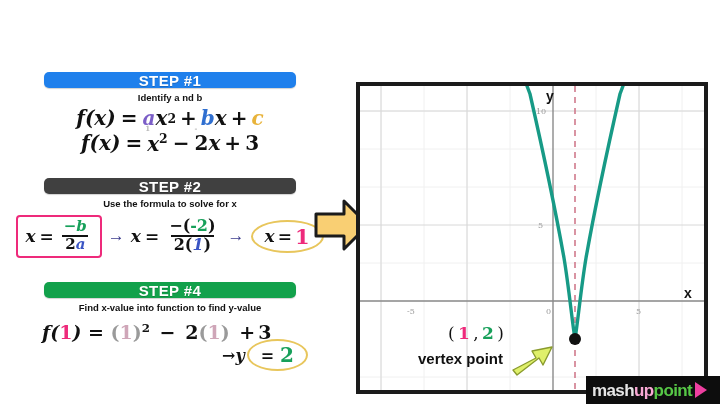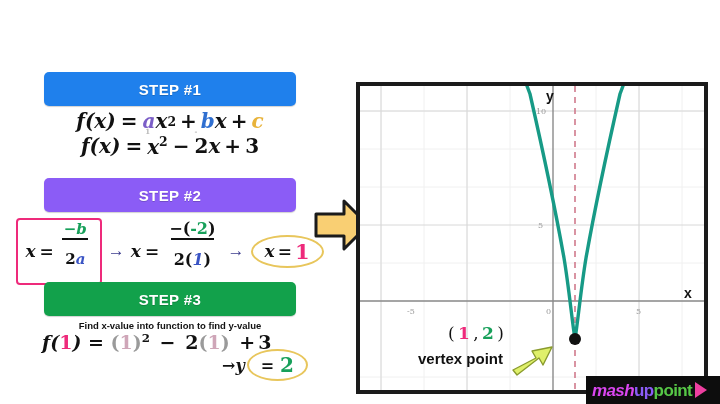--- a/index.html
+++ b/index.html
@@ -21,32 +21,32 @@
     font-family:"Liberation Sans", sans-serif;
     font-size:32px;font-weight:bold;letter-spacing:-0.2px;
     white-space:nowrap;
   }
 
   
   .steps{position:absolute;left:0;top:68px;width:340px;height:336px;}
 
   .step{position:absolute;left:0;width:340px;}
   .banner{
-    margin:0 auto;width:252px;height:34px;border-radius:5px;
+    margin:0 auto;width:252px;height:16px;border-radius:5px;
     display:flex;align-items:center;justify-content:center;
     box-shadow:0 1px 1px rgba(0,0,0,.18);
   }
   .banner span{
     color:#ffffff;font-size:15px;font-weight:bold;letter-spacing:.4px;
     font-family:"Liberation Sans", sans-serif;
     text-shadow:0 1px 0 rgba(0,0,0,.18);
     line-height:1;
   }
   .b-blue{background:#1f80ec;}
-  .b-pink{background:#8b5cf6;}
+  .b-pink{background:#404040;}
   .b-green{background:#12a14b;}
 
   .subtitle{
     text-align:center;color:#111;font-weight:bold;
     font-size:9.5px;margin-top:4px;
     font-family:"Liberation Sans", sans-serif;
   }
 
   
   .math{
@@ -63,21 +63,21 @@
   .c-b{color:#2f6fd0;}
   .c-c{color:#e8b33a;}
   .c-green{color:#17a05a;}
   .c-blue{color:#3a54c4;}
   .c-pink{color:#ee2a7b;}
 
   
   .frac{display:inline-flex;flex-direction:column;align-items:center;
         vertical-align:middle;margin:0 3px;}
   .frac .num{padding:0 3px;line-height:1.05;}
-  .frac .den{padding:12px 3px;line-height:1.05;border-top:2px solid #111;}
+  .frac .den{padding:0 3px;line-height:1.05;border-top:2px solid #111;}
 
   .boxed{
     border:2.5px solid #ee2a7b;border-radius:4px;
     padding:2px 7px 3px 7px;display:inline-flex;align-items:center;
   }
   .arrowtxt{color:#3a3a8c;font-size:17px;margin:0 6px;font-weight:bold;}
 
   .ellipse{
     border:2px solid #e8c65c;border-radius:50%;
     padding:2px 12px;display:inline-flex;align-items:center;
@@ -100,41 +100,42 @@
   .graphinner{position:absolute;inset:0;overflow:hidden;}
 
   
   .logo{
     position:absolute;left:586px;top:376px;width:134px;height:28px;
     background:#0d0d0d;display:flex;align-items:center;padding-left:6px;
     box-sizing:border-box;
   }
   .logo .lt{font-size:17px;font-weight:bold;letter-spacing:-.6px;
             font-family:"Liberation Sans", sans-serif;line-height:1;}
-  .lg-mas{color:#d946ef;font-style:italic;}
-  .lg-hup{color:#8b5cf6;}
+  .lg-mas{color:#e5e5e5;}
+  .lg-hup{color:#f9a8d4;}
   .lg-math{color:#56c746;}
   .logo .tri{
     width:0;height:0;margin-left:3px;
     border-top:8px solid transparent;border-bottom:8px solid transparent;
     border-left:12px solid #ee3fa0;
   }
 </style>
 </head>
 <body>
 
 <div id="stage">
 
 
   <div class="steps">
 
     <div class="step" style="top:4px;">
       <div class="banner b-blue">
         <span>STEP #1</span>
       </div>
+      <div class="subtitle">Identify a nd b</div>
 
       <div class="eqrow math" style="font-size:20px;margin-top:3px;">
         <span>f(x)</span>
         <span class="up" style="margin:0 5px;">=</span>
         <span class="c-a">a</span>
           <span>x</span>
           <span class="sup">2</span>
         <span class="up" style="margin:0 4px;">+</span>
         <span class="c-b">b</span>
           <span>x</span>
@@ -156,20 +157,21 @@
         </span>
         <span class="up" style="margin:0 4px;">+</span>
         <span class="up">3</span>
       </div>
     </div>
 
     <div class="step" style="top:110px;">
       <div class="banner b-pink">
         <span>STEP #2</span>
       </div>
+      <div class="subtitle">Use the formula to solve for x</div>
 
       <div class="eqrow" style="margin-top:6px;">
 
         <div class="boxed math" style="font-size:17px;">
           <span>x</span>
           <span class="up" style="margin:0 4px;">=</span>
           <span class="frac" style="font-size:15px;">
             <span class="num c-green">−b</span>
             <span class="den"><span class="up">2</span><span class="c-blue">a</span></span>
           </span>
@@ -191,25 +193,25 @@
         <div class="ellipse math" style="font-size:17px;">
           <span>x</span>
           <span class="up" style="margin:0 3px;">=</span>
           <span class="c-pink up" style="font-size:21px;">1</span>
         </div>
       </div>
     </div>
 
     <div class="step" style="top:214px;">
       <div class="banner b-green">
-        <span>STEP #3</span>
+        <span>STEP #4</span>
       </div>
       <div class="subtitle">Find x-value into function to find y-value</div>
 
-      <div style="position:relative;height:62px;margin-top:0;">
+      <div style="position:relative;height:62px;margin-top:8px;">
 
         <div class="math" style="position:absolute;left:42px;top:0;font-size:19px;white-space:nowrap;">
           f(<span class="c-pink up">1</span>) <span class="up">=</span>&nbsp;<span class="up" style="color:#9a9a9a;">(</span><span class="c-pink up" style="color:#cfa6b8;">1</span><span class="up" style="color:#9a9a9a;">)</span><span class="sup">2</span>
           <span class="up" style="margin:0 3px;">−</span>
           <span class="up">2</span><span class="up" style="color:#9a9a9a;">(</span><span class="up" style="color:#cfa6b8;">1</span><span class="up" style="color:#9a9a9a;">)</span>
           <span class="up" style="margin:0 3px;">+</span><span class="up">3</span>
         </div>
 
 
         <div style="position:absolute;left:222px;top:18px;display:flex;align-items:center;">

